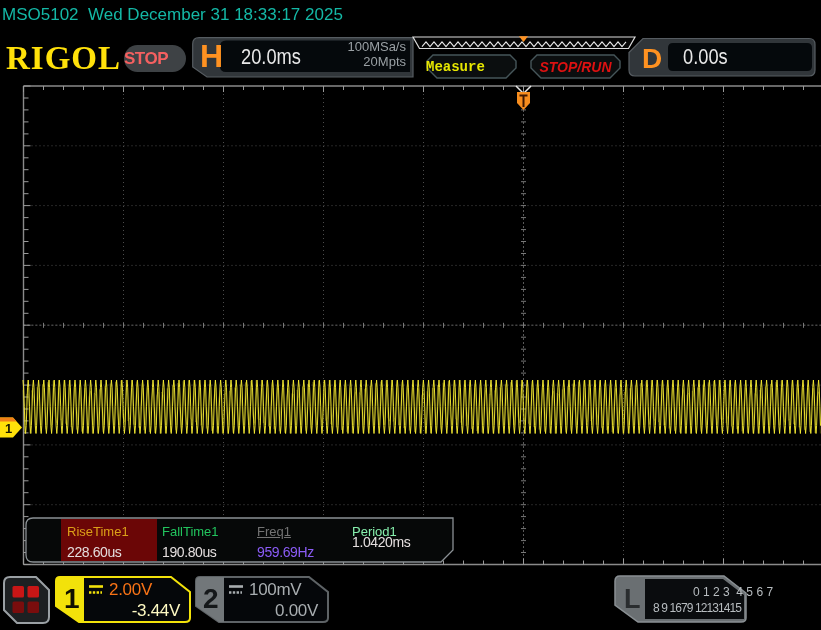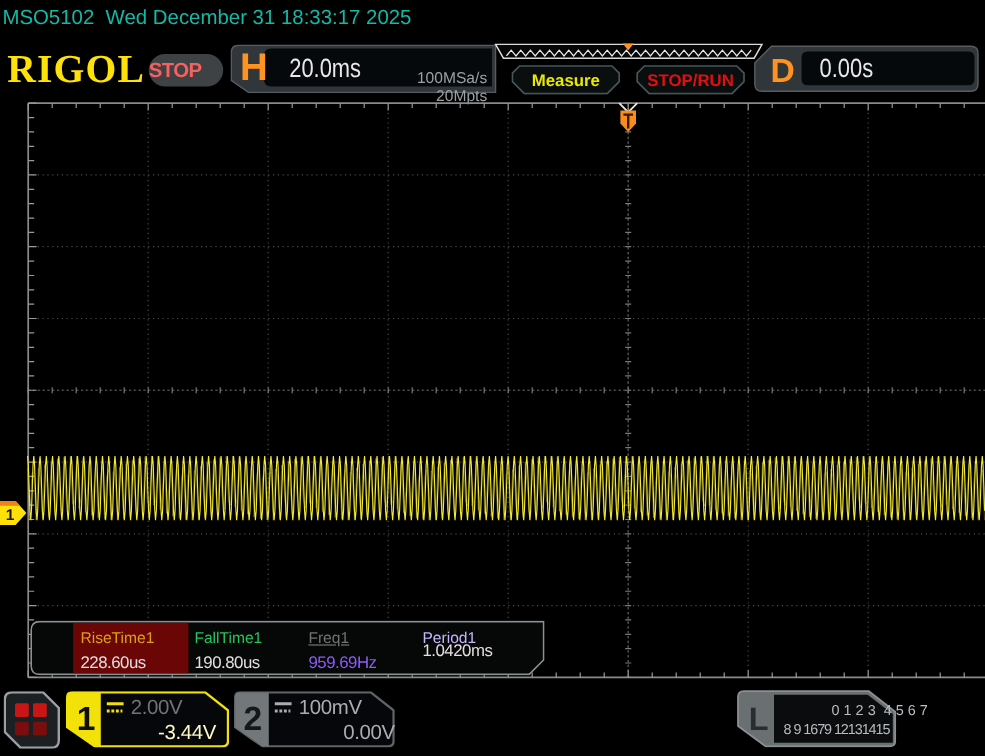--- a/index.html
+++ b/index.html
@@ -18,41 +18,41 @@
   <span style="color:#f56060;font-weight:bold;font-size:17px;line-height:27px;letter-spacing:-0.5px;">STOP</span>
 </div>
 
 <div class="abs" style="left:192px;top:37px;width:222px;height:41px;">
   <svg width="222" height="41" viewBox="0 0 222 41" class="abs">
     <path d="M7,0.7 H221 V40 H15 L0.7,30 V7 Q0.7,0.7 7,0.7 Z" fill="#31363a" stroke="#565c61" stroke-width="1.2"></path>
     <path d="M34,3.5 H218 V35 H34 Q28,35 28,29 V9.5 Q28,3.5 34,3.5 Z" fill="#05090c"></path>
   </svg>
   <span class="abs" style="left:8px;top:1px;color:#ff9221;font-weight:bold;font-size:32px;">H</span>
   <span class="abs" style="left:49px;top:7px;color:#e8e8e8;font-size:22px;transform:scaleX(0.83);transform-origin:0 0;display:inline-block;">20.0ms</span>
-  <span class="abs" style="right:8px;top:20px;color:#9aa0a4;font-size:13px;text-align:right;line-height:15px;">100MSa/s<br>20Mpts</span>
+  <span class="abs" style="right:8px;top:2px;color:#9aa0a4;font-size:13px;text-align:right;line-height:15px;">100MSa/s<br>20Mpts</span>
 </div>
 
 <svg class="abs" style="left:405px;top:35px;" width="240" height="16" viewBox="0 0 240 16">
   <polygon points="8,2 230,2 223.5,13.5 14.5,13.5" fill="#060606" stroke="#dcdcdc" stroke-width="1.2"></polygon>
   <polyline id="zig" fill="none" stroke="#e8e8e8" stroke-width="1.1" points="17,11.6 21,6.8 25,11.6 29,6.8 33,11.6 37,6.8 41,11.6 45,6.8 49,11.6 53,6.8 57,11.6 61,6.8 65,11.6 69,6.8 73,11.6 77,6.8 81,11.6 85,6.8 89,11.6 93,6.8 97,11.6 101,6.8 105,11.6 109,6.8 113,11.6 117,6.8 121,11.6 125,6.8 129,11.6 133,6.8 137,11.6 141,6.8 145,11.6 149,6.8 153,11.6 157,6.8 161,11.6 165,6.8 169,11.6 173,6.8 177,11.6 181,6.8 185,11.6 189,6.8 193,11.6 197,6.8 201,11.6 205,6.8 209,11.6 213,6.8 217,11.6 221,6.8"></polyline>
   <polygon points="114,1.2 123,1.2 118.5,7" fill="#ff9221"></polygon>
 </svg>
 
 <div class="abs" style="left:426px;top:54px;width:91px;height:25px;">
   <svg width="91" height="25" viewBox="0 0 91 25" class="abs" style="left:0;top:0;">
     <polygon points="7,1 84,1 90,7 90,14 80,24 11,24 1,14 1,7" fill="#0b0e0f" stroke="#46565a" stroke-width="1.4"></polygon>
   </svg>
-  <div class="abs" style="width:91px;text-align:center;top:5px;color:#e8e800;font-weight:bold;font-size:14px;">Measure</div>
+  <div class="abs" style="width:91px;top:5px;color:#e8e800;font-weight:bold;font-size:14px;font-family:Liberation Mono, monospace;">Measure</div>
 </div>
 
 <div class="abs" style="left:530px;top:54px;width:91px;height:25px;">
   <svg width="91" height="25" viewBox="0 0 91 25" class="abs" style="left:0;top:0;">
     <polygon points="7,1 84,1 90,7 90,14 80,24 11,24 1,14 1,7" fill="#0b0e0f" stroke="#46565a" stroke-width="1.4"></polygon>
   </svg>
-  <div class="abs" style="width:91px;text-align:center;top:5px;color:#dd1111;font-weight:bold;font-size:14px;">STOP/RUN</div>
+  <div class="abs" style="width:91px;text-align:center;top:5px;color:#dd1111;font-weight:bold;font-size:14px;font-style:italic;">STOP/RUN</div>
 </div>
 
 <div class="abs" style="left:628px;top:37px;width:188px;height:41px;">
   <svg width="188" height="41" viewBox="0 0 188 41" class="abs">
     <path d="M15,1.5 H181 Q187,1.5 187,7.5 V33 Q187,39 181,39 H7 Q1,39 1,33 V15.5 Z" fill="#31363a" stroke="#565c61" stroke-width="1.2"></path>
     <path d="M45,6 H179 Q184,6 184,11 V29 Q184,34 179,34 H45 Q40,34 40,29 V11 Q40,6 45,6 Z" fill="#05090c"></path>
   </svg>
   <span class="abs" style="left:14px;top:6px;color:#ff9221;font-weight:bold;font-size:28px;">D</span>
   <span class="abs" style="left:55px;top:7px;color:#e8e8e8;font-size:22px;transform:scaleX(0.83);transform-origin:0 0;display:inline-block;">0.00s</span>
 </div>
@@ -104,21 +104,21 @@
   <svg width="429" height="46" viewBox="0 0 429 46" class="abs" style="left:0;top:0;">
     <path d="M8,1 H428 V33 L416,45 H8 Q1,45 1,38 V8 Q1,1 8,1 Z" fill="#060808" stroke="#8a9094" stroke-width="1.3"></path>
     <rect x="36" y="2" width="96" height="42" fill="#6b0606"></rect>
   </svg>
   <div class="abs" style="left:42px;top:7px;color:#dca018;font-size:13px;">RiseTime1</div>
   <div class="abs" style="left:42px;top:26.5px;color:#e4dede;font-size:14px;letter-spacing:-0.4px;">228.60us</div>
   <div class="abs" style="left:137px;top:7px;color:#22c55e;font-size:13px;">FallTime1</div>
   <div class="abs" style="left:137px;top:26.5px;color:#e4dede;font-size:14px;letter-spacing:-0.4px;">190.80us</div>
   <div class="abs" style="left:232px;top:7px;color:#737373;font-size:13px;text-decoration:underline;">Freq1</div>
   <div class="abs" style="left:232px;top:26.5px;color:#8b5cf6;font-size:14px;letter-spacing:-0.4px;">959.69Hz</div>
-  <div class="abs" style="left:327px;top:7px;color:#c4b5fd;font-size:13px;">Period1</div>
+  <div class="abs" style="left:327px;top:7px;color:#86efac;font-size:13px;">Period1</div>
   <div class="abs" style="left:327px;top:17px;color:#e4dede;font-size:14px;letter-spacing:-0.4px;">1.0420ms</div>
 </div>
 
 <svg class="abs" style="left:3px;top:576px;" width="47" height="48" viewBox="0 0 47 48">
   <path d="M7,1 H33 L46,14 V41 Q46,47 40,47 H14 L1,34 V7 Q1,1 7,1 Z" fill="#1d2022" stroke="#9aa0a4" stroke-width="2"></path>
   <rect x="9.5" y="10" width="11.5" height="11.5" rx="1.5" fill="#c81616"></rect>
   <rect x="24.5" y="10" width="11.5" height="11.5" rx="1.5" fill="#c81616"></rect>
   <rect x="9.5" y="25.5" width="11.5" height="11.5" rx="1.5" fill="#7a0d0d"></rect>
   <rect x="24.5" y="25.5" width="11.5" height="11.5" rx="1.5" fill="#7a0d0d"></rect>
 </svg>
@@ -126,36 +126,36 @@
 <div class="abs" style="left:55px;top:576px;width:136px;height:47px;">
   <svg width="136" height="47" viewBox="0 0 136 47" class="abs">
     <path d="M5,1 H116 L135,16 V42 Q135,46 130,46 H24 L1,30 V5 Q1,1 5,1 Z" fill="#05070a" stroke="#f2e20a" stroke-width="2"></path>
     <path d="M5,1 H29 V46 H24 L1,30 V5 Q1,1 5,1 Z" fill="#f2e20a"></path>
   </svg>
   <div class="abs" style="left:9px;top:7px;color:#101000;font-size:28px;font-weight:bold;">1</div>
   <svg class="abs" style="left:33px;top:9px;" width="16" height="10" viewBox="0 0 16 10">
     <path d="M1 1.5 H15" stroke="#f2e20a" stroke-width="2.6" fill="none"></path>
     <path d="M1 7.5 H14" stroke="#f2e20a" stroke-width="2.6" stroke-dasharray="2.4,1.4" fill="none"></path>
   </svg>
-  <div class="abs" style="left:54px;top:4px;color:#737373;font-size:17px;letter-spacing:-0.3px;">2.00V</div>
+  <div class="abs" style="left:54px;top:4px;color:#f97316;font-size:17px;letter-spacing:-0.3px;">2.00V</div>
   <div class="abs" style="right:11px;top:25px;color:#fef9c3;font-size:17px;letter-spacing:-0.3px;">-3.44V</div>
 </div>
 
 <div class="abs" style="left:195px;top:576px;width:134px;height:47px;">
   <svg width="134" height="47" viewBox="0 0 134 47" class="abs">
     <path d="M5,1 H114 L133,16 V42 Q133,46 128,46 H24 L1,30 V5 Q1,1 5,1 Z" fill="#05070a" stroke="#5e6366" stroke-width="2"></path>
     <path d="M5,1 H29 V46 H24 L1,30 V5 Q1,1 5,1 Z" fill="#72777a"></path>
   </svg>
   <div class="abs" style="left:8px;top:7px;color:#15181a;font-size:28px;font-weight:bold;">2</div>
   <svg class="abs" style="left:33px;top:9px;" width="16" height="10" viewBox="0 0 16 10">
     <path d="M1 1.5 H15" stroke="#a8adb0" stroke-width="2.6" fill="none"></path>
     <path d="M1 7.5 H14" stroke="#a8adb0" stroke-width="2.6" stroke-dasharray="2.4,1.4" fill="none"></path>
   </svg>
   <div class="abs" style="left:54px;top:4px;color:#a8adb0;font-size:17px;letter-spacing:-0.3px;">100mV</div>
-  <div class="abs" style="right:0;top:25px;color:#a8adb0;font-size:17px;letter-spacing:-0.3px;">0.00V</div>
+  <div class="abs" style="right:11px;top:25px;color:#a8adb0;font-size:17px;letter-spacing:-0.3px;">0.00V</div>
 </div>
 
 <div class="abs" style="left:614px;top:575px;width:133px;height:48px;">
   <svg width="133" height="48" viewBox="0 0 133 48" class="abs">
     <path d="M14,1 H110 L132,18 V43 Q132,47 127,47 H24 L1,30 V6 Q1,1 6,1 Z" fill="#6a6f72" stroke="#8a9094" stroke-width="1.5"></path>
     <path d="M31,4 H109 L130,20 V44 H31 Z" fill="#0a0c0e"></path>
   </svg>
   <div class="abs" style="left:10px;top:9px;color:#2a2d2f;font-size:27px;font-weight:bold;">L</div>
   <div class="abs" style="left:39px;top:10px;color:#b8bdc0;font-size:12px;white-space:nowrap;margin-left:40px;">0 1 2 3&nbsp; 4 5 6 7</div>
   <div class="abs" style="left:39px;top:26px;color:#b8bdc0;font-size:12px;white-space:nowrap;letter-spacing:-0.9px;">8 9 1679 12131415</div>

